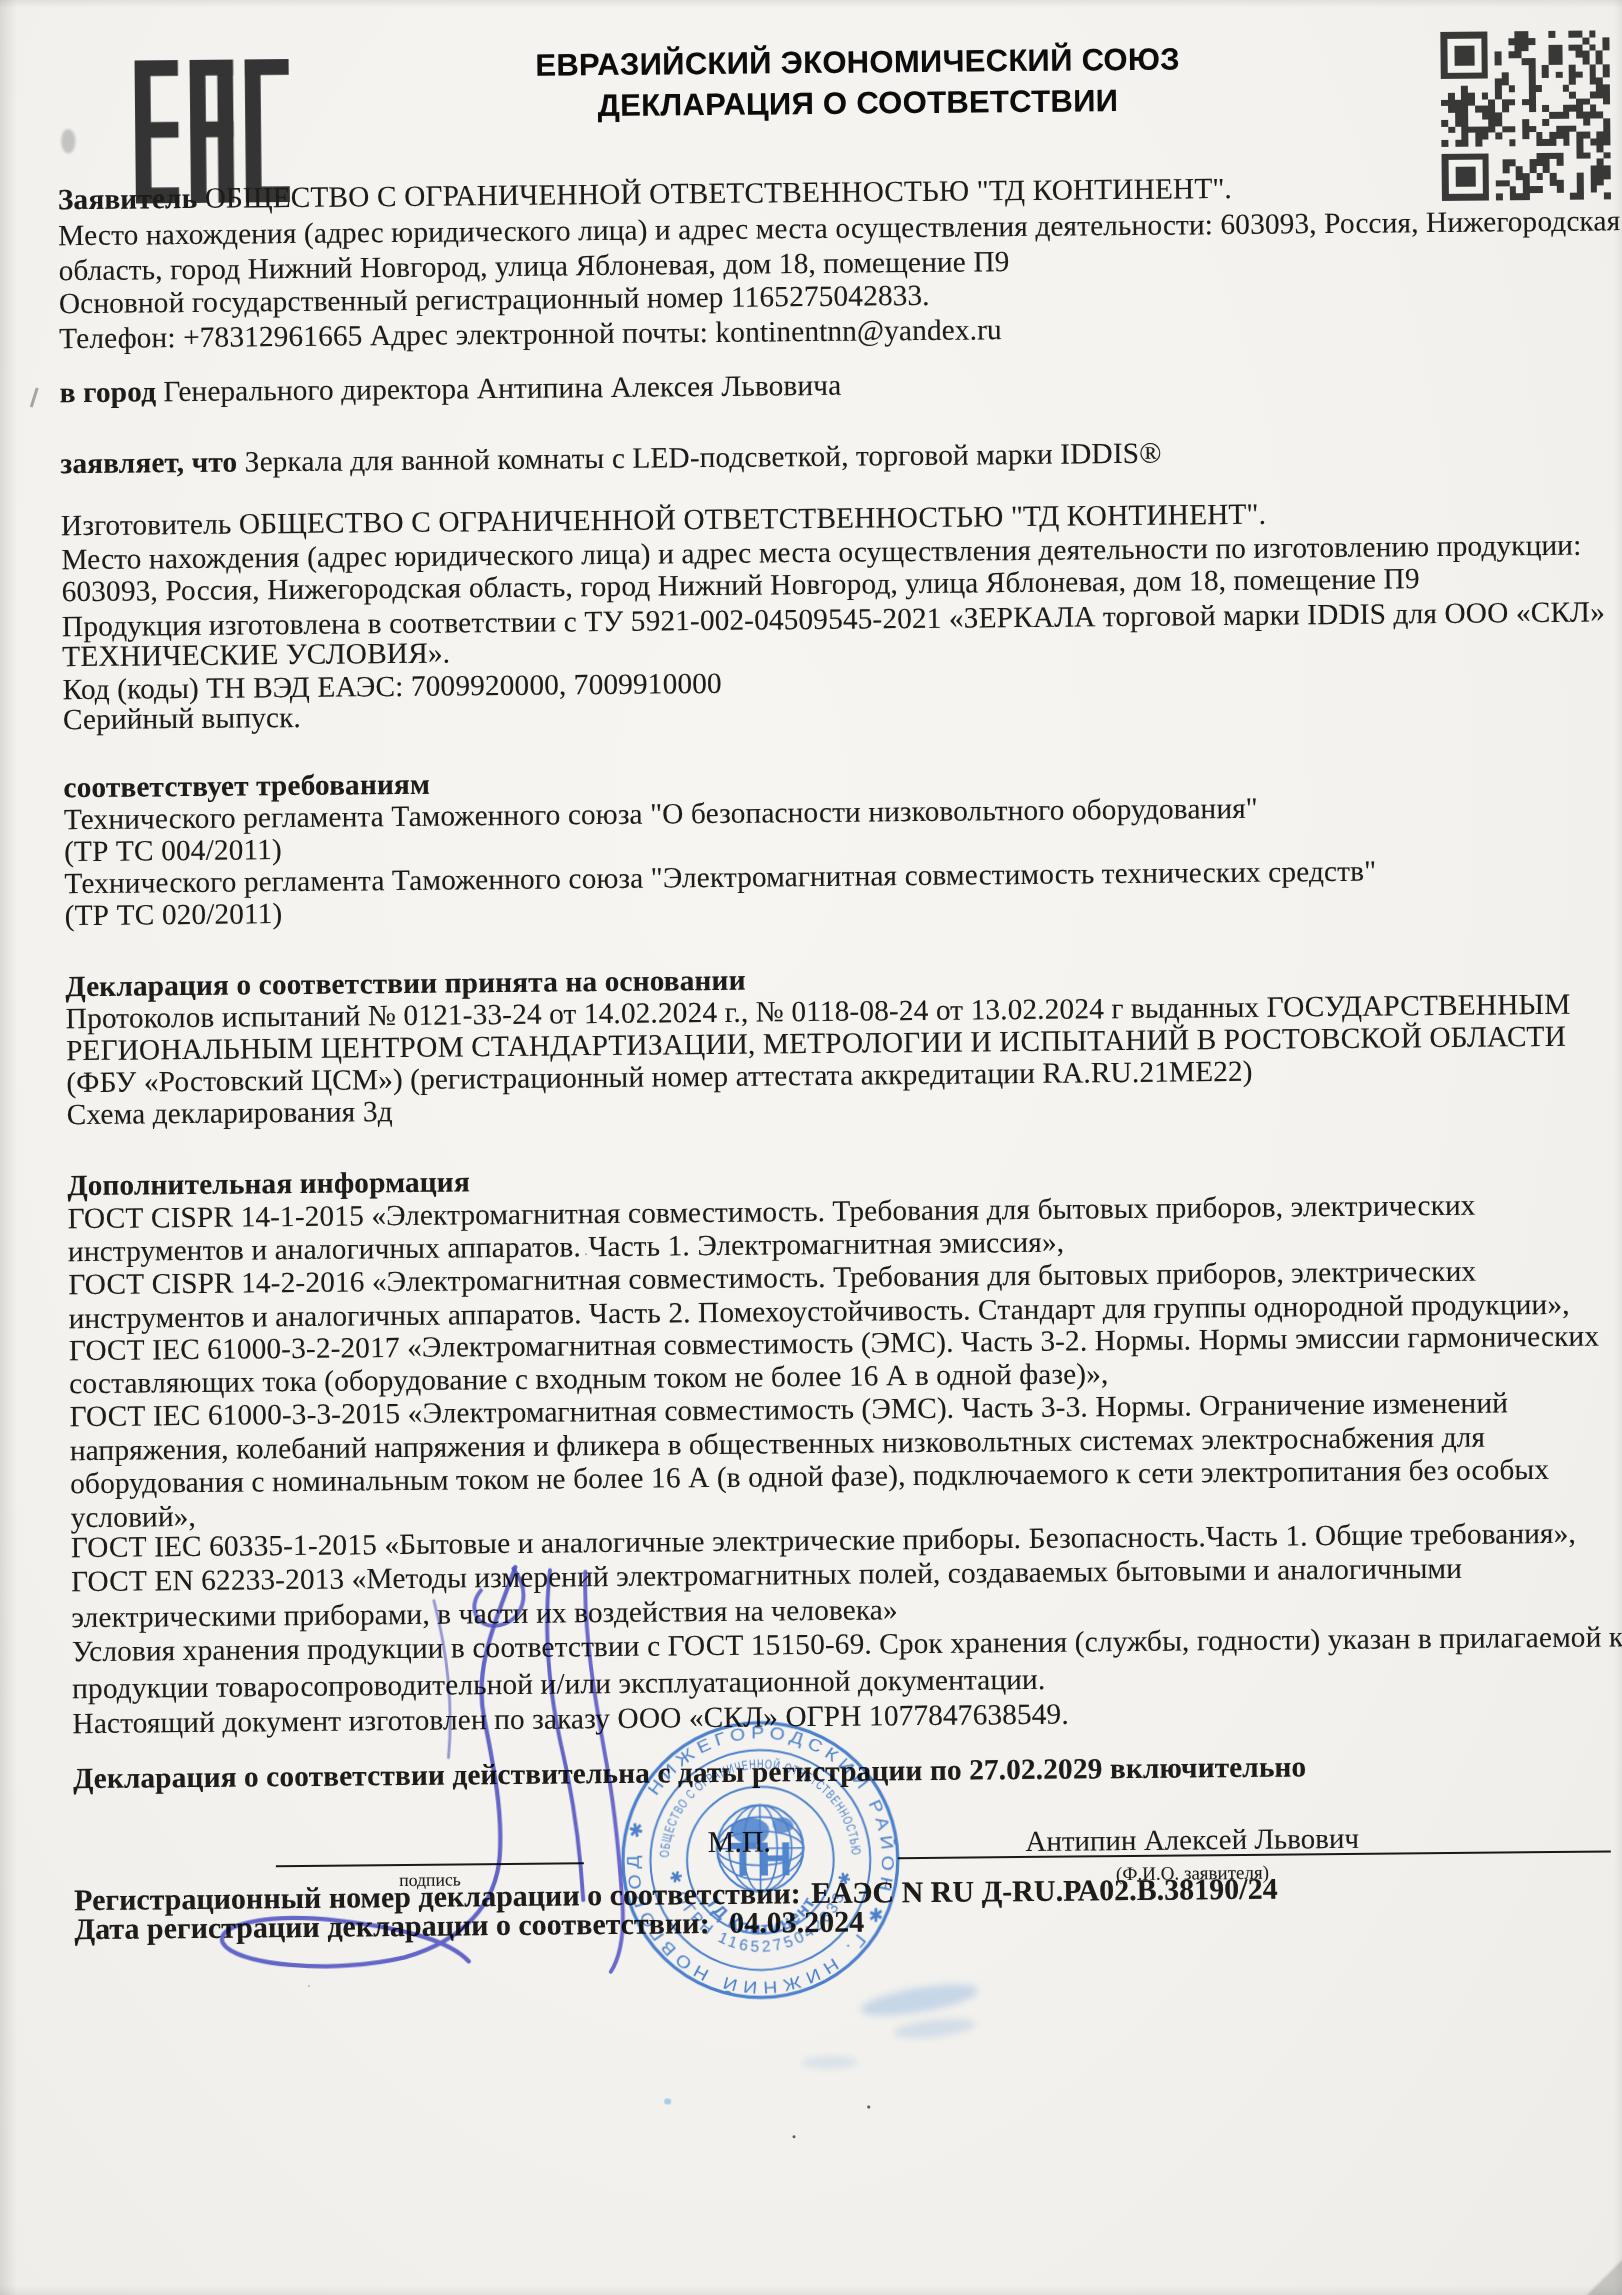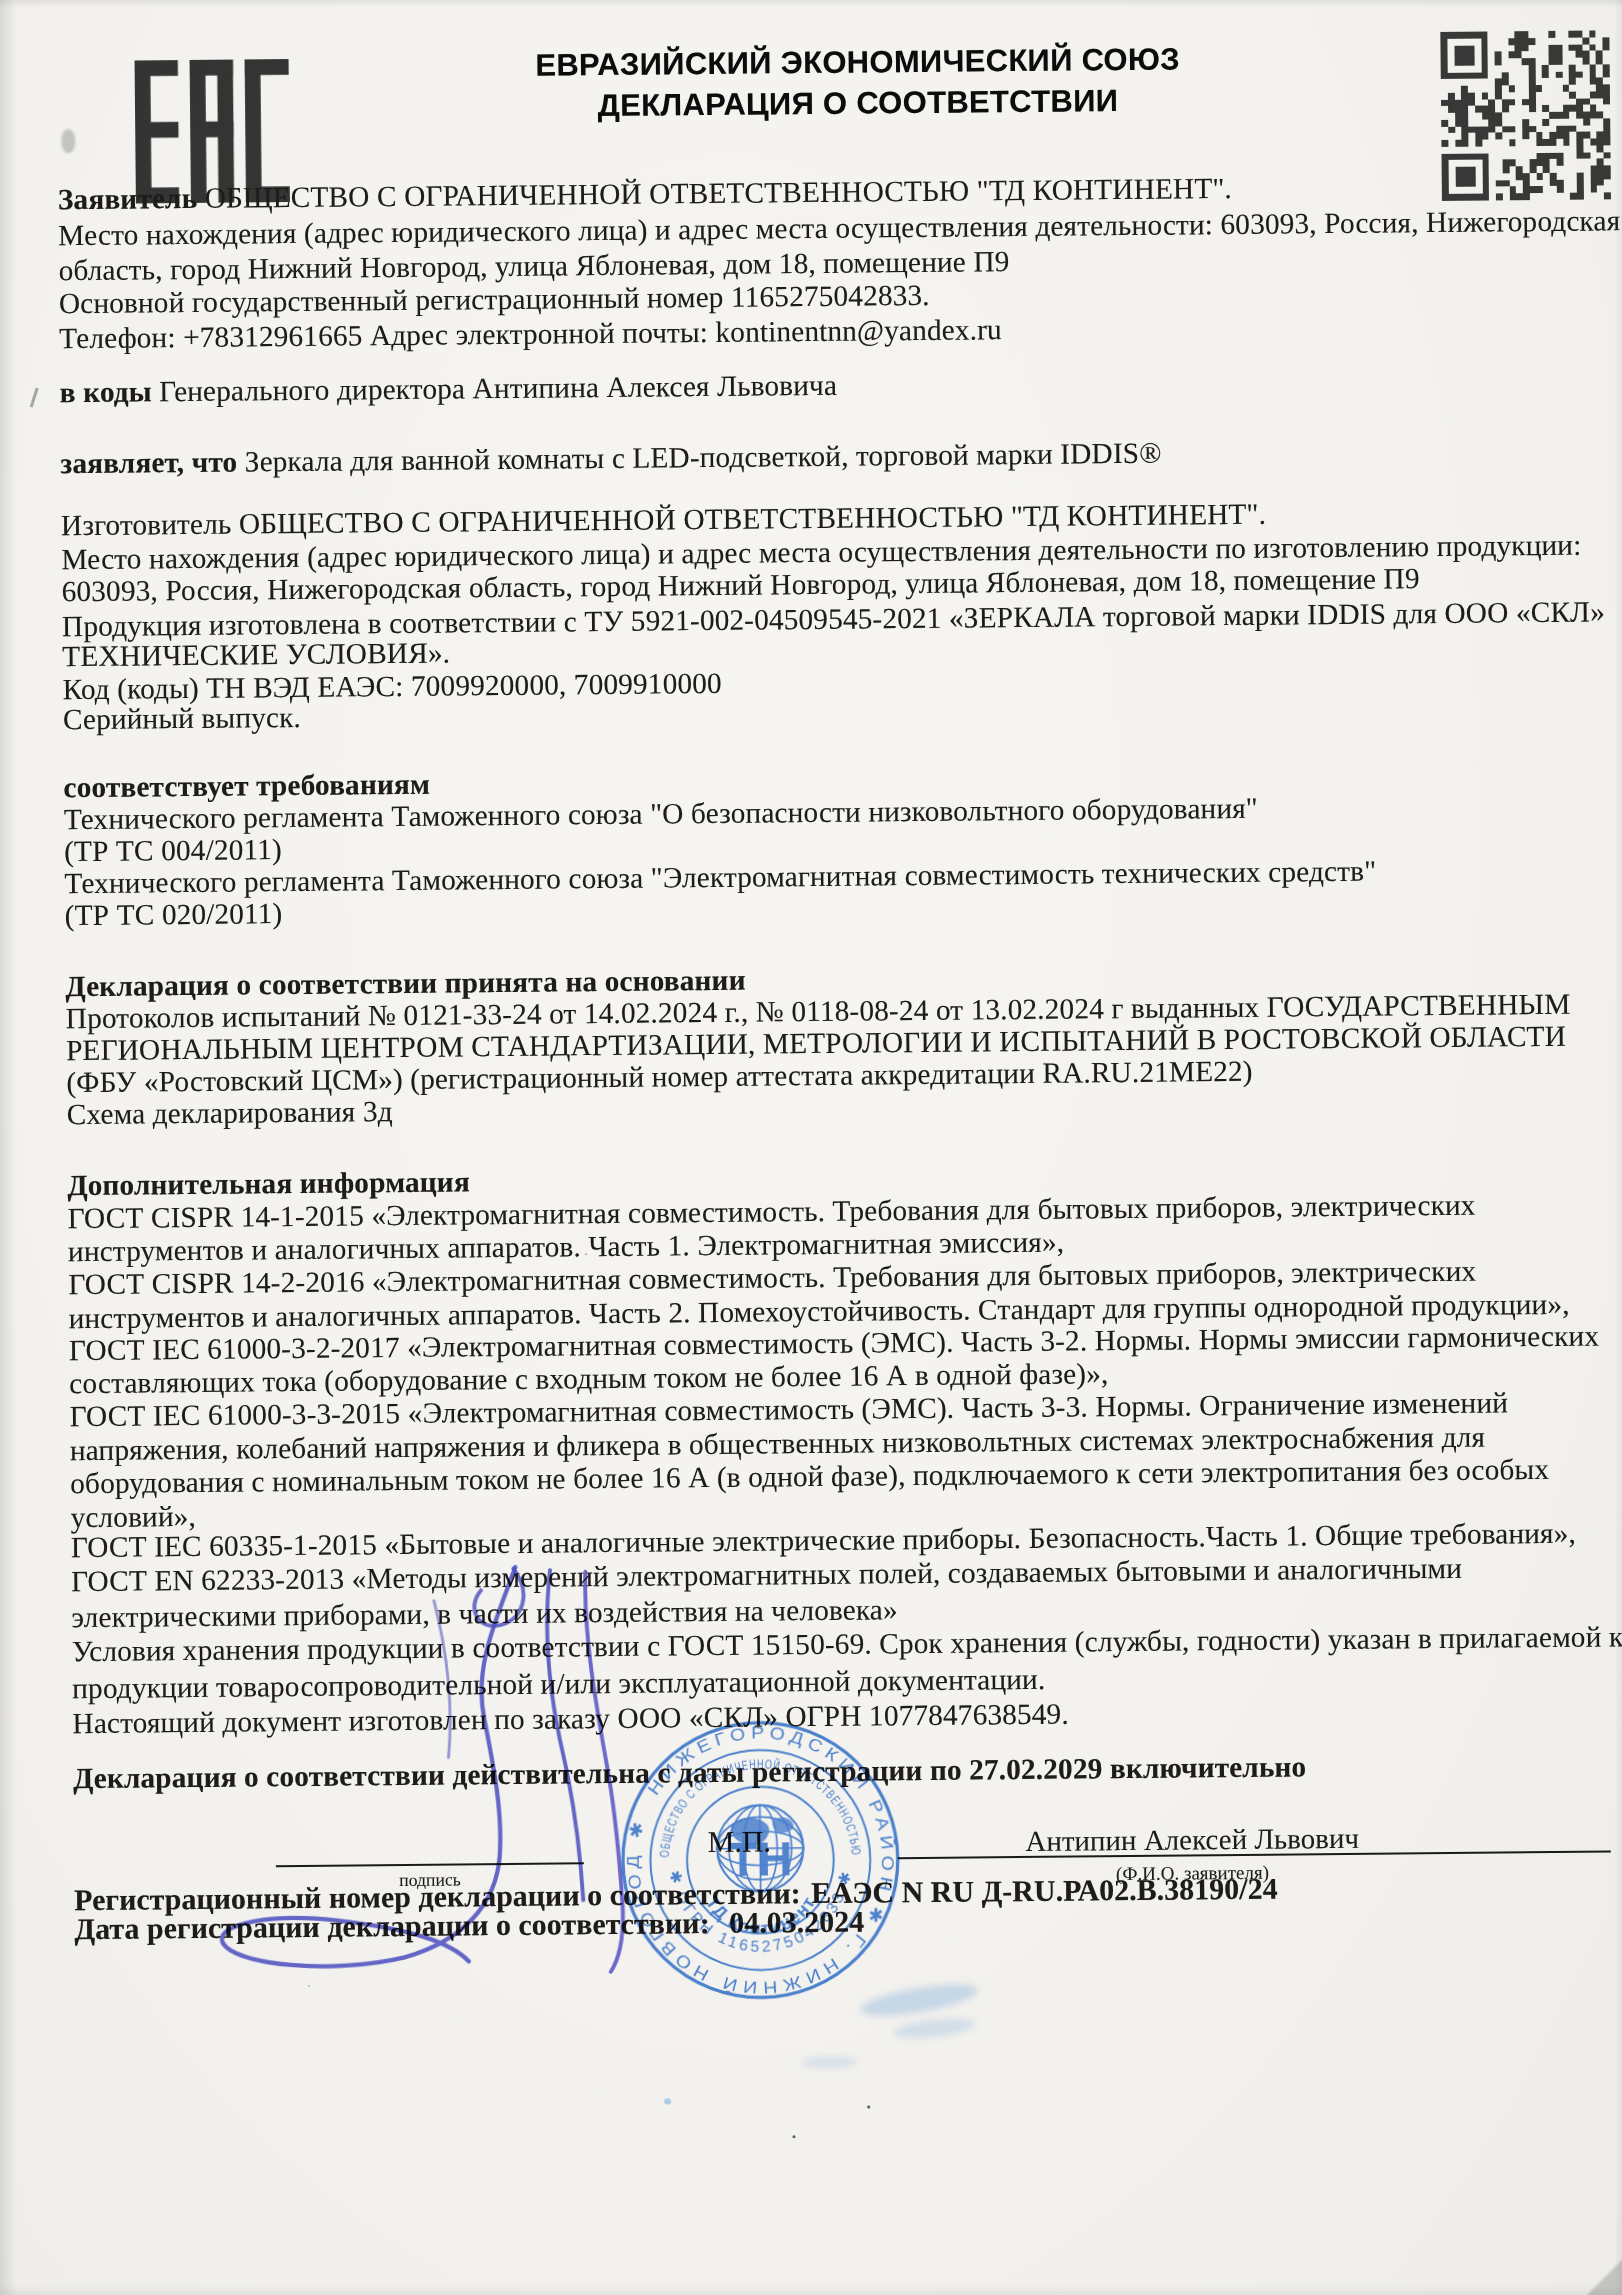--- a/index.html
+++ b/index.html
@@ -306,21 +306,21 @@
         <rect x="1" y="19" width="5" height="5" fill="#f3f2ee"></rect>
         <rect x="2" y="20" width="3" height="3" fill="#242424"></rect>
       </svg>
 
     <div id="lines">
         <div class="tline" style="top: 177px;"><span class="b">Заявитель</span><span> ОБЩЕСТВО С ОГРАНИЧЕННОЙ ОТВЕТСТВЕННОСТЬЮ "ТД КОНТИНЕНТ".</span></div>
         <div class="tline" style="top: 213px;"><span>Место нахождения (адрес юридического лица) и адрес места осуществления деятельности: 603093, Россия, Нижегородская</span></div>
         <div class="tline" style="top: 248px;"><span>область, город Нижний Новгород, улица Яблоневая, дом 18, помещение П9</span></div>
         <div class="tline" style="top: 281px;"><span>Основной государственный регистрационный номер 1165275042833.</span></div>
         <div class="tline" style="top: 316px;"><span>Телефон: +78312961665 Адрес электронной почты: kontinentnn@yandex.ru</span></div>
-        <div class="tline" style="top: 370px;"><span class="b">в коды</span><span> Генерального директора Антипина Алексея Львовича</span></div>
+        <div class="tline" style="top: 370px;"><span class="b">в город</span><span> Генерального директора Антипина Алексея Львовича</span></div>
         <div class="tline" style="top: 441px;"><span class="b">заявляет, что</span><span> Зеркала для ванной комнаты с LED-подсветкой, торговой марки IDDIS®</span></div>
         <div class="tline" style="top: 503px;"><span>Изготовитель ОБЩЕСТВО С ОГРАНИЧЕННОЙ ОТВЕТСТВЕННОСТЬЮ "ТД КОНТИНЕНТ".</span></div>
         <div class="tline" style="top: 537px;"><span>Место нахождения (адрес юридического лица) и адрес места осуществления деятельности по изготовлению продукции:</span></div>
         <div class="tline" style="top: 569px;"><span>603093, Россия, Нижегородская область, город Нижний Новгород, улица Яблоневая, дом 18, помещение П9</span></div>
         <div class="tline" style="top: 604px;"><span>Продукция изготовлена в соответствии с ТУ 5921-002-04509545-2021 «ЗЕРКАЛА торговой марки IDDIS для ООО «СКЛ»</span></div>
         <div class="tline" style="top: 634px;"><span>ТЕХНИЧЕСКИЕ УСЛОВИЯ».</span></div>
         <div class="tline" style="top: 667px;"><span>Код (коды) ТН ВЭД ЕАЭС: 7009920000, 7009910000</span></div>
         <div class="tline" style="top: 697px;"><span>Серийный выпуск.</span></div>
         <div class="tline" style="top: 765px;"><span class="b">соответствует требованиям</span></div>
         <div class="tline" style="top: 797px;"><span>Технического регламента Таможенного союза "О безопасности низковольтного оборудования"</span></div>

